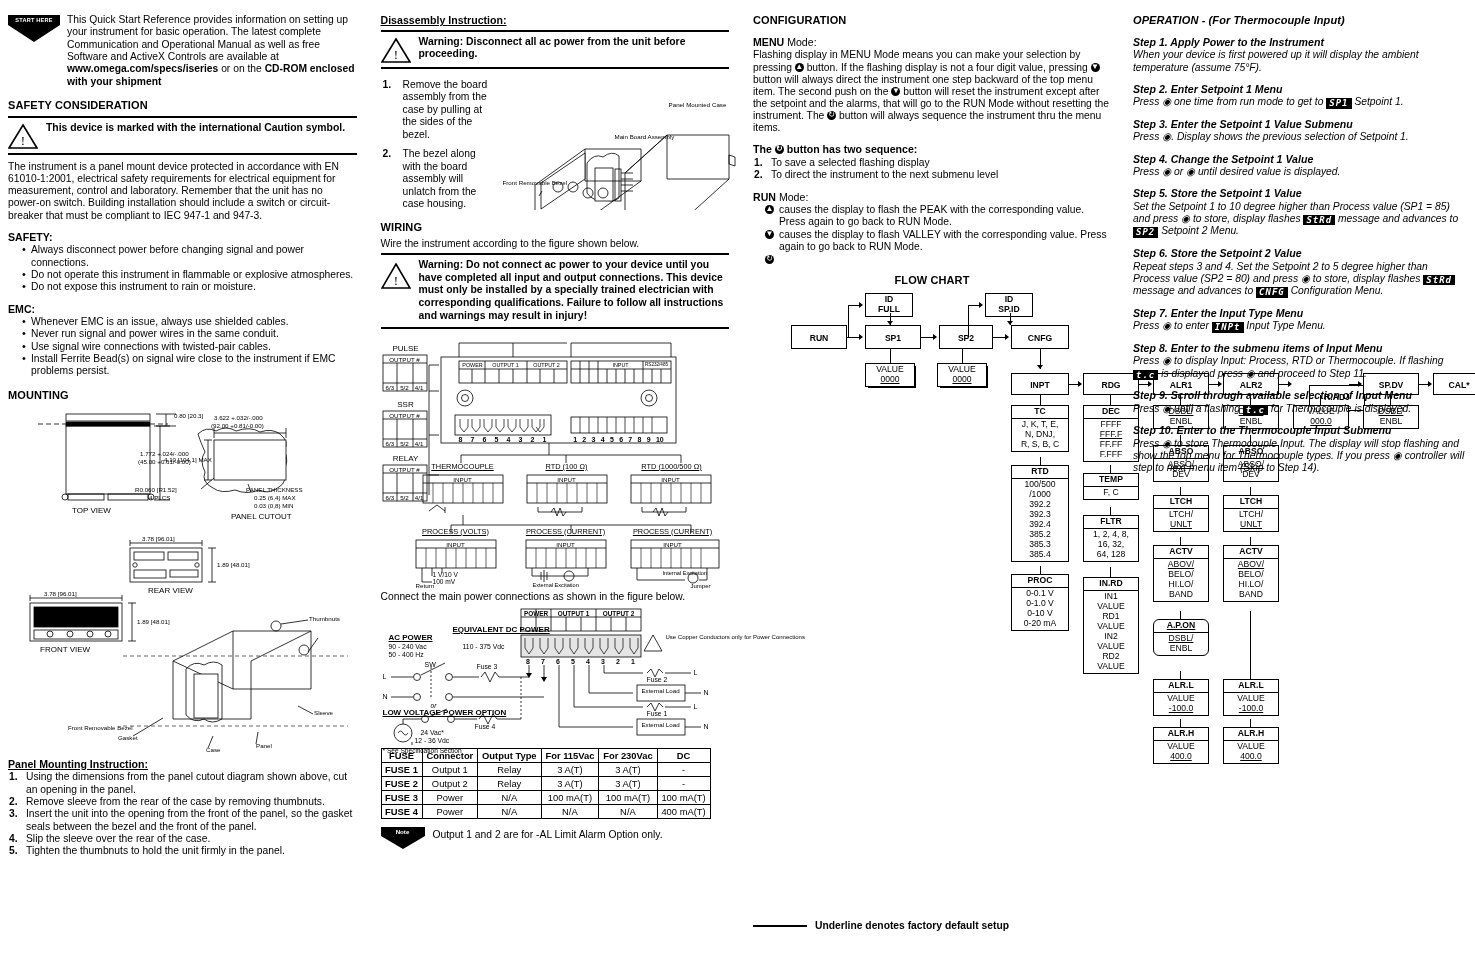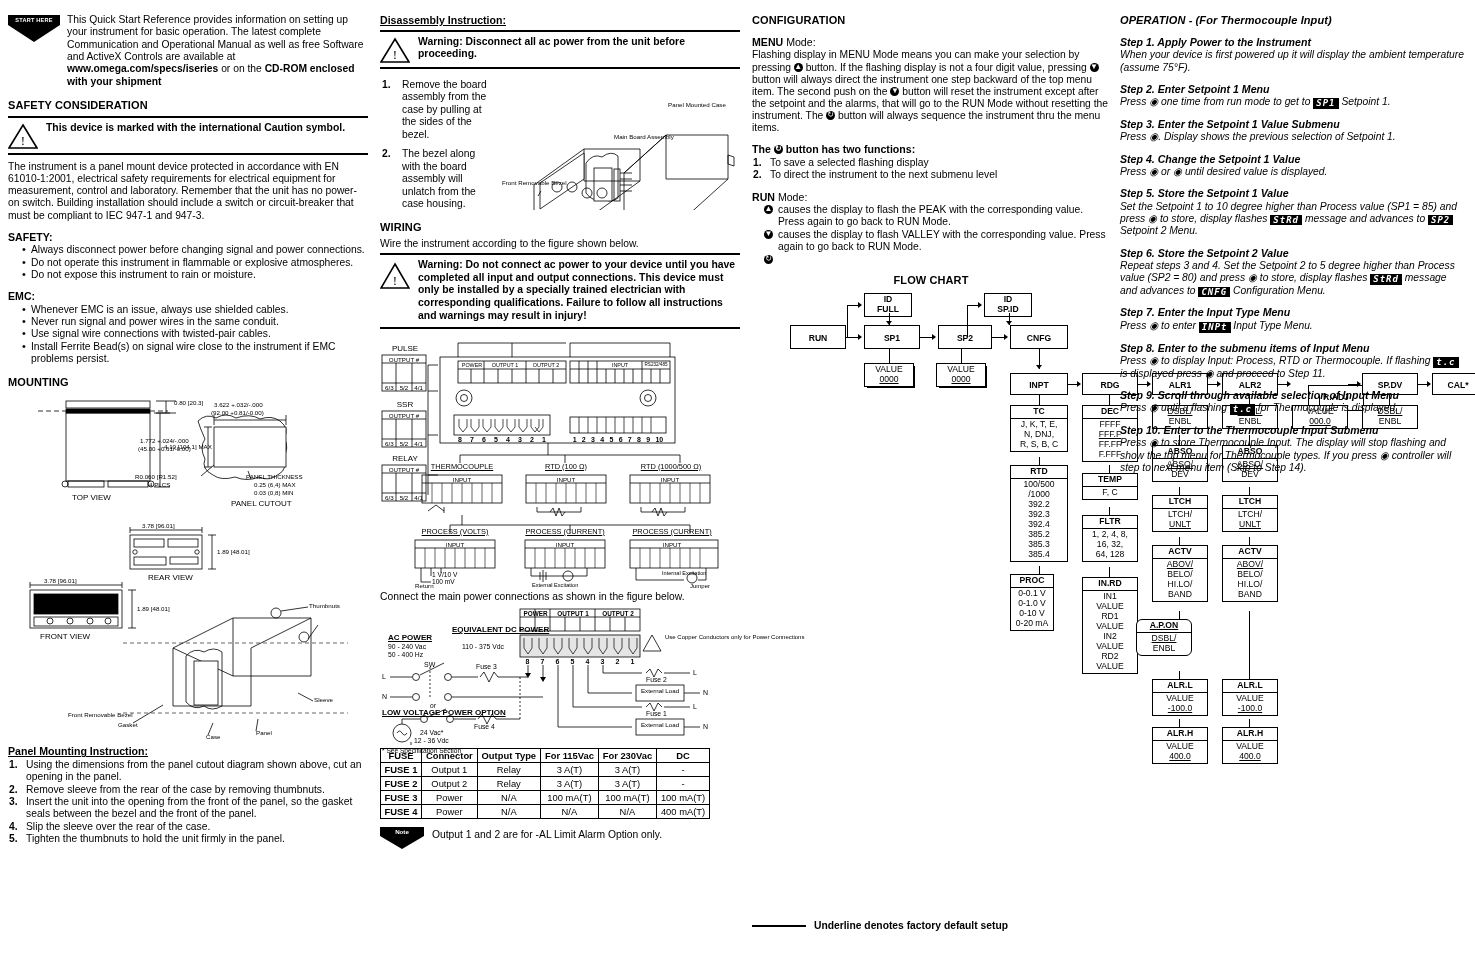--- a/index.html
+++ b/index.html
@@ -7,21 +7,21 @@
   body {
     width:1475px; height:954px;
     background:#ffffff;
     font-family:"Liberation Sans", sans-serif;
     color:#000;
     font-size:10.3px;
     line-height:1.18;
     overflow:hidden;
   }
   .page { position:relative; width:1475px; height:954px; padding:14px 8px 0 8px; }
-  .cols { display:flex; gap:0; height:940px; }
+  .cols { display:flex; gap:12px; height:940px; }
   .col { position:relative; }
   .c1 { width:372px; padding-right:12px; }
   .c2 { width:372px; padding-right:12px; }
   .c3 { width:368px; padding-right:10px; }
   .c4 { width:345px;font-style:italic; }
 
   h2.sect { font-size:11px; font-weight:bold; margin:11px 0 4px 0; letter-spacing:.1px; }
   h3.sub  { font-size:10.6px; font-weight:bold; margin:9px 0 1px 0; }
   h3.subu { font-size:10.6px; font-weight:bold; margin:9px 0 1px 0; text-decoration:underline; }
   p { margin:0 0 0 0; }
@@ -758,21 +758,21 @@
   </div>
 
   <div class="col c3">
     <h2 class="sect" style="margin-top:0;">CONFIGURATION</h2>
 
     <h3 class="sub"><b>MENU</b><span style="font-weight:normal"> Mode:</span></h3>
     <p class="p">
       <span>Flashing display in MENU Mode means you can make your selection by pressing </span><span class="btn"><i>▲</i></span><span> button. If the flashing display is not a four digit value, pressing </span><span class="btn"><i>▼</i></span><span> button will always direct the instrument one step backward of the top menu item. The second push on the </span><span class="btn"><i>▼</i></span><span> button will reset the instrument except after the setpoint and the alarms, that will go to the RUN Mode without resetting the instrument. The </span><span class="btn"><i>↻</i></span><span> button will always sequence the instrument thru the menu items.</span>
     </p>
 
-    <h3 class="sub"><span>The </span><span class="btn"><i>↻</i></span><span> button has two functions:</span></h3>
+    <h3 class="sub"><span>The </span><span class="btn"><i>↻</i></span><span> button has two sequence:</span></h3>
     <ol class="n">
       <li>To save a selected flashing display</li>
       <li>To direct the instrument to the next submenu level</li>
     </ol>
 
     <h3 class="sub"><b>RUN</b><span style="font-weight:normal"> Mode:</span></h3>
     <ul class="b" style="padding-left:12px;">
       <li style="list-style:none;padding-left:14px;">
         <span class="btn" style="position:absolute;left:0;top:1px;">
               <i>▲</i>
@@ -875,21 +875,21 @@
         <span>100/500</span><br>
         <span>/1000</span><br>
         <span>392.2</span><br>
         <span>392.3</span><br>
         <span>392.4</span><br>
         <span>385.2</span><br>
         <span>385.3</span><br>
         <span>385.4</span>
       </div>
       <div class="fline v" style="left:287px;top:275px;height:8px;"></div>
-      <div class="fbox" style="left:258px;top:283px;width:44px;">
+      <div class="fbox" style="left:258px;top:283px;width:58px;">
         <div class="fhead">PROC</div>
         <span>0-0.1 V</span><br>
         <span>0-1.0 V</span><br>
         <span>0-10 V</span><br>
         <span>0-20 mA</span>
       </div>
 
       <div class="fline v" style="left:357px;top:104px;height:10px;"></div>
       <div class="fbox" style="left:330px;top:114px;width:56px;">
         <div class="fhead">DEC</div>
@@ -942,21 +942,21 @@
       </div>
       <div class="fline v" style="left:427px;top:246px;height:8px;"></div>
       <div class="fbox" style="left:400px;top:254px;width:56px;">
         <div class="fhead">ACTV</div>
         <span class="u">ABOV/</span><br>
         <span>BELO/</span><br>
         <span>HI.LO/</span><br>
         <span>BAND</span>
       </div>
       <div class="fline v" style="left:427px;top:320px;height:8px;"></div>
-      <div class="fbox" style="left:384px;top:328px;width:56px;border-radius:6px;">
+      <div class="fbox" style="left:400px;top:328px;width:56px;border-radius:6px;">
         <div class="fhead u">A.P.ON</div>
         <span class="u">DSBL/</span><br>
         <span>ENBL</span>
       </div>
       <div class="fline v" style="left:427px;top:380px;height:8px;"></div>
       <div class="fbox" style="left:400px;top:388px;width:56px;">
         <div class="fhead">ALR.L</div>
         <span>VALUE</span><br>
         <span class="u">-100.0</span>
       </div>

